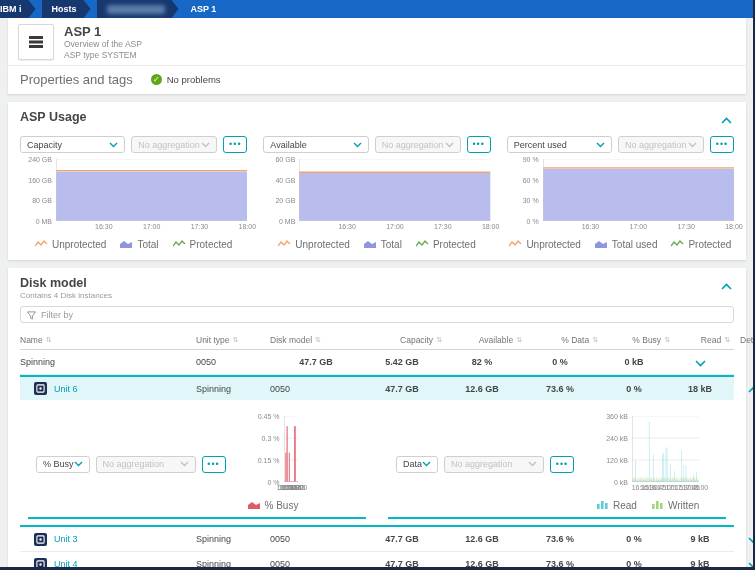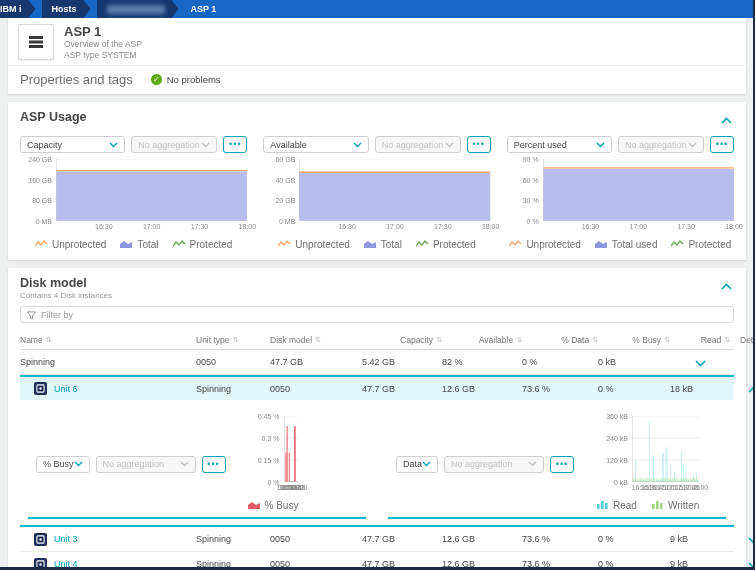--- a/index.html
+++ b/index.html
@@ -63,21 +63,21 @@
   .filter-box input { border:none; outline:none; font-size:9px; color:#454646; flex:1; font-family:"Liberation Sans", sans-serif; background:transparent; }
   .filter-box input::placeholder { color:#9b9b9b; }
 
   
   .grid-row { display:grid; grid-template-columns:176px 74px 92px 80px 80px 76px 72px 60px 46px; align-items:center; }
   .tbl-head { border-bottom:1px solid #d5d5d5; padding:4px 0 4px 0; }
   .th { font-size:8.5px; color:#747474; display:flex; align-items:center; gap:3px; cursor:pointer; }
   .th.num { justify-content:flex-end; }
   .th .sort { color:#bdbdbd; font-size:7px; }
   .trow { border-bottom:1px solid #ebebeb; height:25px; font-size:9px; color:#454646; cursor:pointer; }
-  .trow .cell.num { text-align:left; }
+  .trow .cell.num { text-align:center;font-weight:bold; }
   .name-cell { display:flex; align-items:center; gap:7px; padding-left:14px; }
   .unit-link { color:#00a1b2; cursor:pointer; }
   .disk-ic { width:13px; height:13px; background:#1d2f54; border-radius:2px; display:flex; align-items:center; justify-content:center; }
   .det-cell { text-align:center; }
   .chev-btn { background:none; border:none; cursor:pointer; padding:1px 4px; }
   .trow.expanded { background:#e1f6f9; border-top:2px solid #00b9c4; border-bottom:none; }
   .detail { background:#fff; border-bottom:2px solid #00b9c4; padding:8px 8px 6px 8px; display:flex; gap:22px; }
   .detail .cgroup { flex:1 1 0; min-width:0; }
   .detail .sel.disabled { width:100px; }
 </style>

